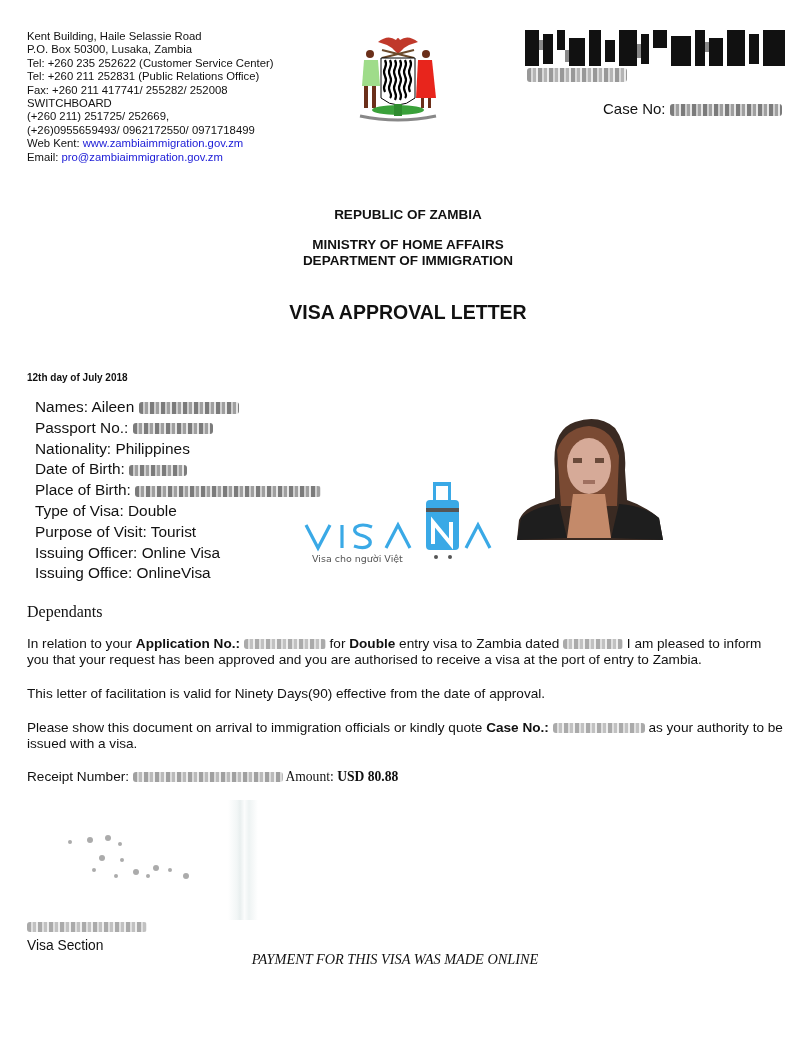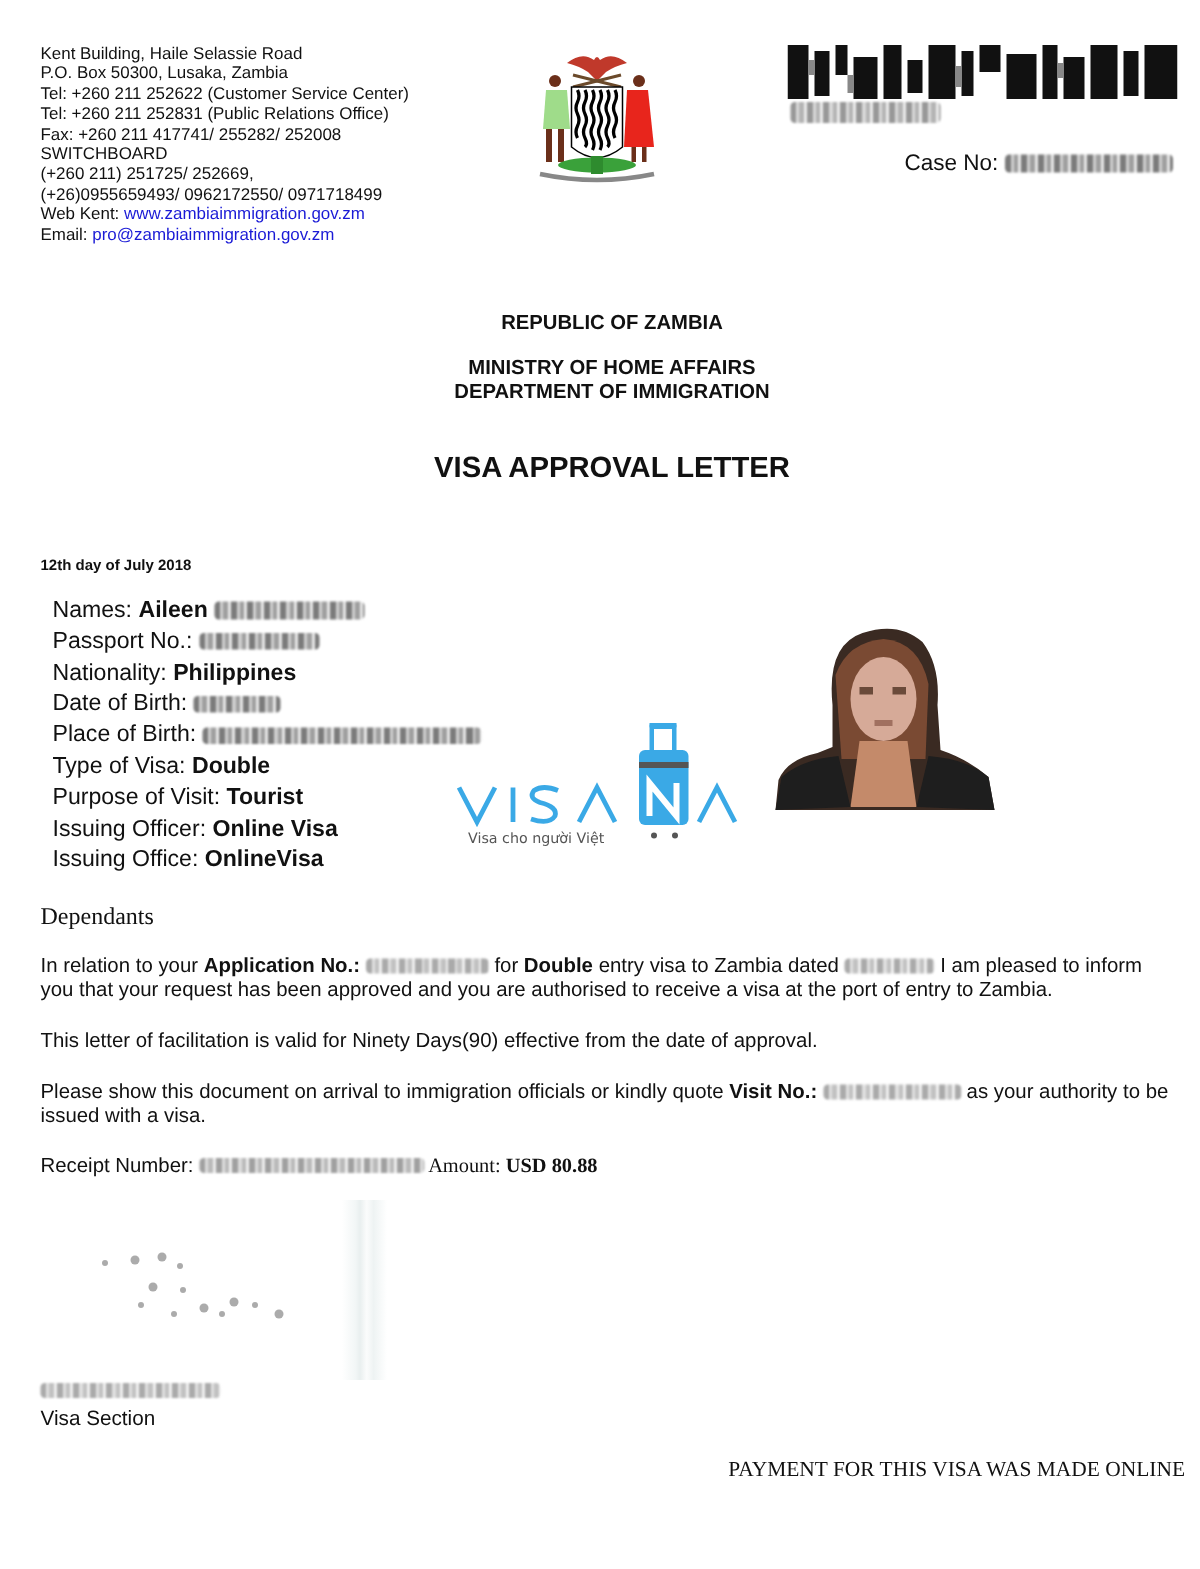--- a/index.html
+++ b/index.html
@@ -24,21 +24,21 @@
   .blur { display: inline-block; vertical-align: middle; background: repeating-linear-gradient(90deg, #444 0 4px, #bbb 4px 6px, #777 6px 9px, #ddd 9px 11px); filter: blur(0.6px); border-radius: 3px; }
 
   .center { left: 0; width: 816px; text-align: center; font-weight: bold; }
   .h-rep { top: 207px; font-size: 13.5px; }
   .h-min { top: 237px; font-size: 13.5px; line-height: 16px; }
   .h-title { top: 301px; font-size: 19.5px; }
 
   .date { left: 27px; top: 372px; font-size: 10px; font-weight: bold; }
 
   .fields { left: 35px; top: 397px; font-size: 15.4px; line-height: 20.8px; }
-  .fields .v { font-weight: bold; }
+  .fields .v { font-weight: normal; }
 
   .photo { left: 515px; top: 410px; width: 150px; height: 130px; }
 
   .logo { left: 300px; top: 480px; width: 200px; height: 90px; }
 
   .dependants { left: 27px; top: 603px; font-size: 16px; }
 
   .para { left: 27px; width: 760px; font-size: 13.6px; line-height: 16px; }
   .p1 { top: 636px; }
   .p2 { top: 686px; }
@@ -46,29 +46,29 @@
   .p4 { top: 769px; }
   .b { font-weight: bold; }
   .amount { font-family: "Liberation Serif", serif; font-size: 13.6px; }
   .amount b { font-weight: bold; }
 
   .signature { left: 60px; top: 830px; width: 160px; height: 60px; }
   .scanline { left: 228px; top: 800px; width: 30px; height: 120px; background: linear-gradient(90deg, #fff 0, #f2f6f6 30%, #e9efef 40%, #fbfcfc 55%, #eef3f3 70%, #fff 100%); }
   .signame { left: 27px; top: 922px; width: 120px; height: 10px; }
   .sig-lines { left: 27px; top: 937px; font-size: 13.8px; line-height: 17px; }
 
-  .footer { left: 0; width: 790px; text-align: right; top: 972px; font-size: 14.3px; }
+  .footer { left: 0; width: 790px; text-align: center; top: 951px; font-size: 14.3px; font-style: italic; }
 </style>
 </head>
 <body>
 
 <div class="abs addr sans">
   <div>Kent Building, Haile Selassie Road</div>
   <div>P.O. Box 50300, Lusaka, Zambia</div>
-  <div class="wrap">Tel: +260 211 252622 (Customer Service Center)</div>
+  <div class="wrap">Tel: +260 235 252622 (Customer Service Center)</div>
   <div class="wrap">Tel: +260 211 252831 (Public Relations Office)</div>
   <div>Fax: +260 211 417741/ 255282/ 252008</div>
   <div>SWITCHBOARD</div>
   <div>(+260 211) 251725/ 252669,</div>
   <div>(+26)0955659493/ 0962172550/ 0971718499</div>
   <div><span>Web Kent: </span><a>www.zambiaimmigration.gov.zm</a></div>
   <div><span>Email: </span><a>pro@zambiaimmigration.gov.zm</a></div>
 </div>
 
 <div class="abs coat">
@@ -200,21 +200,21 @@
 <div class="abs dependants serif">Dependants</div>
 
 <div class="abs para p1 sans">
   <span>In relation to your </span><span class="b">Application No.:</span>
   <span class="blur" style="width:82px;height:10px;opacity:.45"></span><span> for </span><span class="b">Double</span><span> entry visa to Zambia dated </span><span class="blur" style="width:60px;height:10px;opacity:.45"></span><span> I am pleased to inform you that your request has been approved and you are authorised to receive a visa at the port of entry to Zambia.</span>
 </div>
 
 <div class="abs para p2 sans">This letter of facilitation is valid for Ninety Days(90) effective from the date of approval.</div>
 
 <div class="abs para p3 sans">
-  <span>Please show this document on arrival to immigration officials or kindly quote </span><span class="b">Visit No.:</span>
+  <span>Please show this document on arrival to immigration officials or kindly quote </span><span class="b">Case No.:</span>
   <span class="blur" style="width:92px;height:10px;opacity:.45"></span><span> as your authority to be issued with a visa.</span>
 </div>
 
 <div class="abs para p4 sans">
   <span>Receipt Number: </span><span class="blur" style="width:150px;height:10px;opacity:.5"></span><span class="amount"><span> Amount: </span><b>USD 80.88</b></span>
 </div>
 
 <div class="abs signature">
   <svg width="160" height="60" viewBox="0 0 160 60">
     <g fill="#888" opacity=".7">

